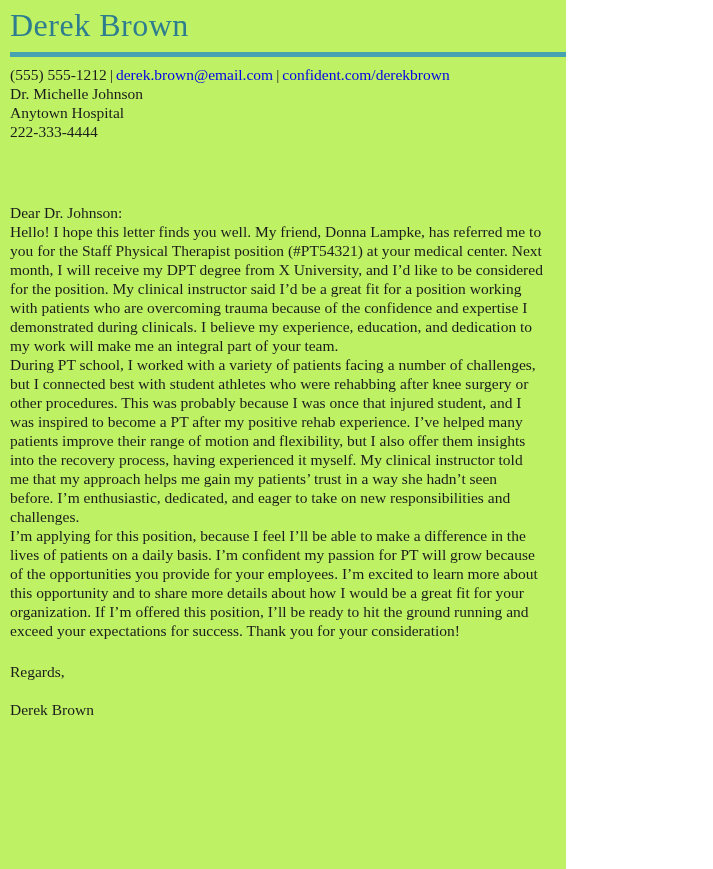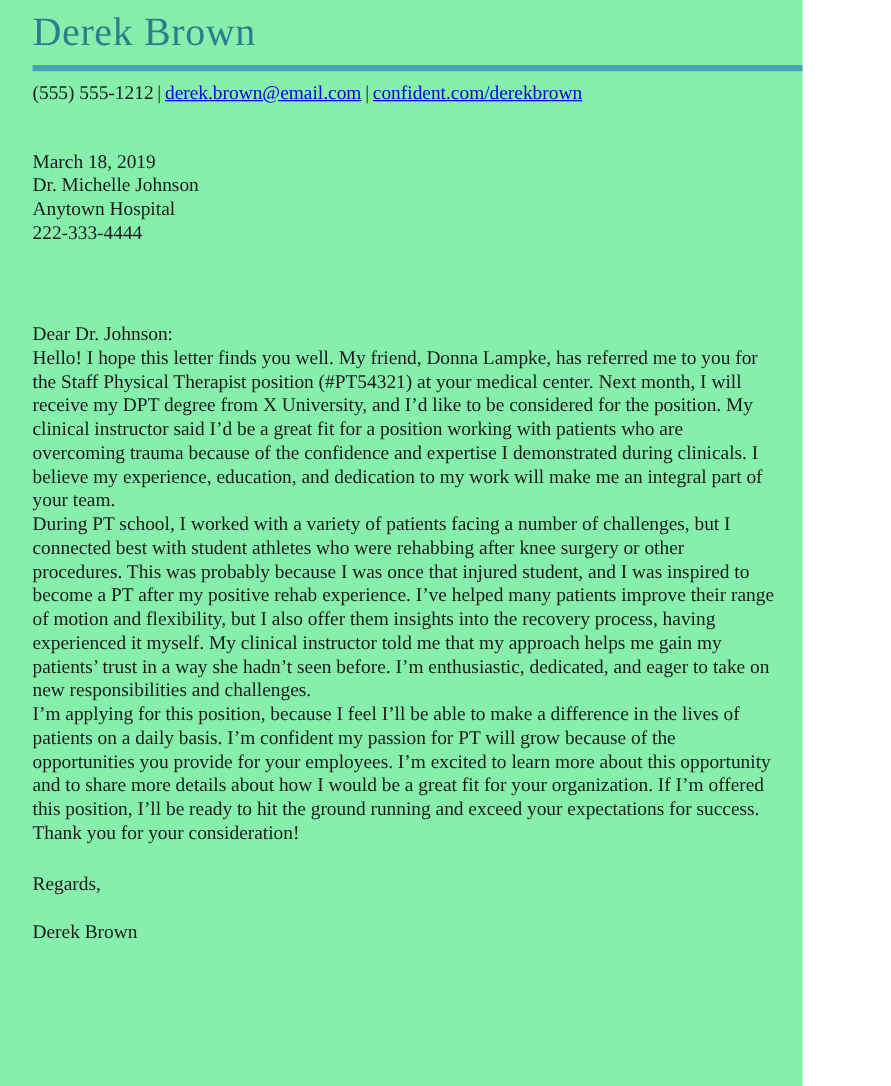--- a/index.html
+++ b/index.html
@@ -4,38 +4,38 @@
 <style>
   :root{
     --accent-teal:#2e7d8e;
     --divider-teal:#46a3af;
     --link-blue:#0000e8;
     --text-color:#1b1b1b;
   }
   *{margin:0;padding:0;box-sizing:border-box;}
   html,body{background:#ffffff;}
   .page{
-    width:642px;height:869px;overflow:hidden;background:#86efac;
-    padding:6px 22px 0 26px;
+    width:566px;height:869px;overflow:hidden;background:#bef264;
+    padding:6px 22px 0 10px;
     font-family:"Liberation Serif","DejaVu Serif",serif;
     color:var(--text-color);
     font-size:15.5px;line-height:19px;
   }
   .name-title{
     font-family:"Liberation Serif","DejaVu Serif",serif;
     font-size:32px;line-height:38px;font-weight:normal;
     color:var(--accent-teal);
     letter-spacing:0.5px;
   }
   .divider{
     width:664px;height:5px;background:var(--divider-teal);
     margin-top:8px;
   }
   .contact-line{margin-top:8px;}
-  a.link{color:var(--link-blue);text-decoration:underline;cursor:pointer;}
+  a.link{color:var(--link-blue);cursor:pointer;}
   .sep{padding:0 3px;}
   .date-line{margin-top:36px;}
   .recipient-block{}
   .salutation{margin-top:62px;}
   .body-paragraph{}
   .signoff{margin-top:22px;}
   .signature{margin-top:19px;}
 </style>
 </head>
 <body>
@@ -43,21 +43,20 @@
 <div class="page">
 
   <div class="name-title">Derek Brown</div>
 
   <div class="divider"></div>
 
   <div class="contact-line">
     <span>(555) 555-1212</span><span class="sep">|</span><a class="link">derek.brown@email.com</a><span class="sep">|</span><a class="link">confident.com/derekbrown</a>
   </div>
 
-  <div class="date-line">March 18, 2019</div>
 
   <div class="recipient-block">
     <div>Dr. Michelle Johnson</div>
     <div>Anytown Hospital</div>
     <div>222-333-4444</div>
   </div>
 
   <div class="salutation">Dear Dr. Johnson:</div>
 
   <p class="body-paragraph">Hello! I hope this letter finds you well. My friend, Donna Lampke, has referred me to you for the Staff Physical Therapist position (#PT54321) at your medical center. Next month, I will receive my DPT degree from X University, and I’d like to be considered for the position. My clinical instructor said I’d be a great fit for a position working with patients who are overcoming trauma because of the confidence and expertise I demonstrated during clinicals. I believe my experience, education, and dedication to my work will make me an integral part of your team.</p>

